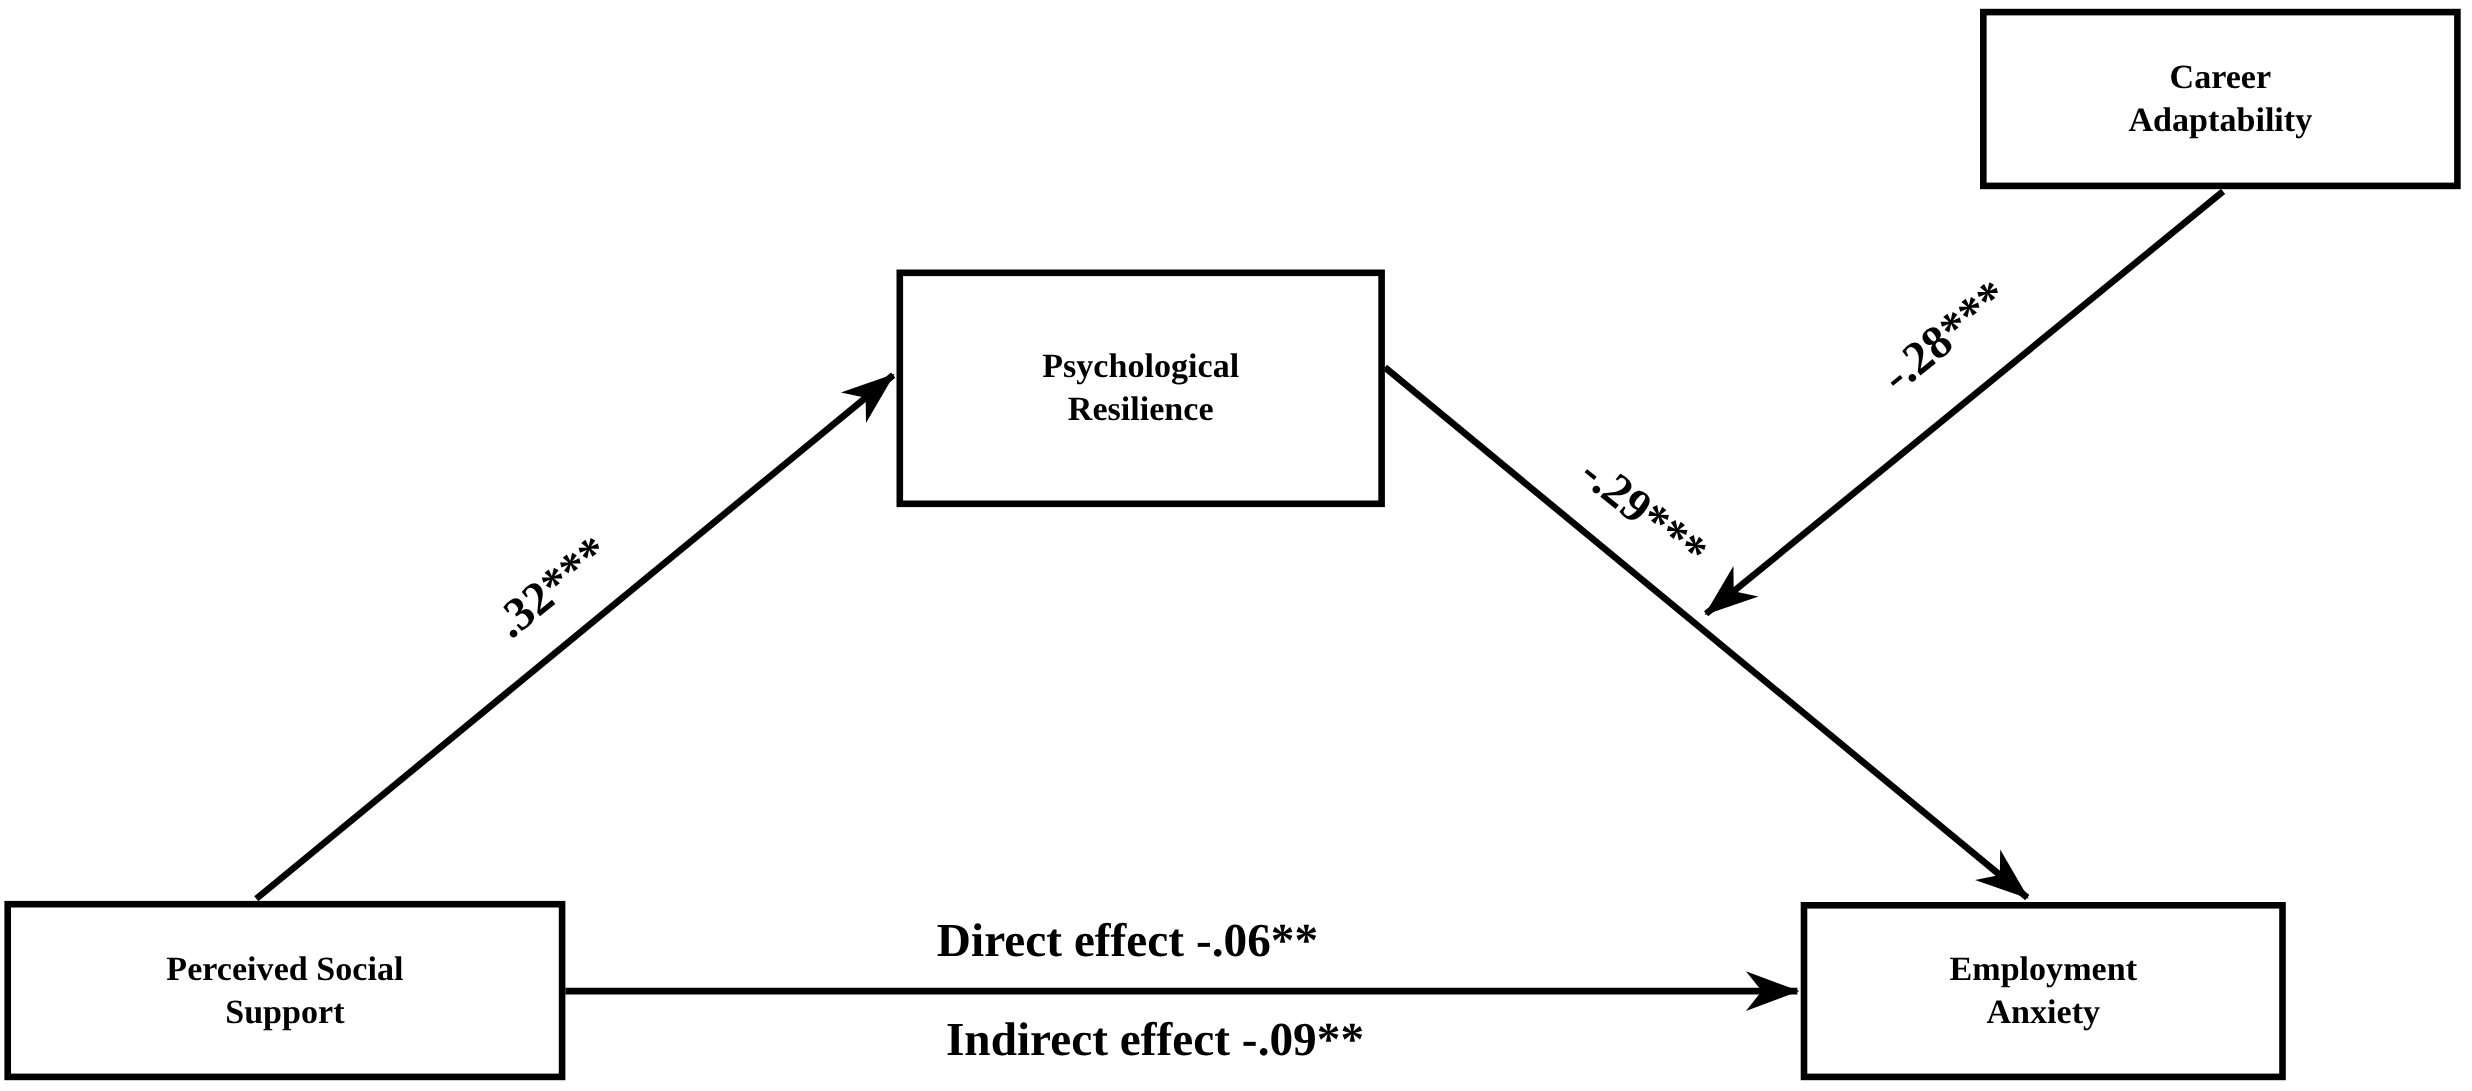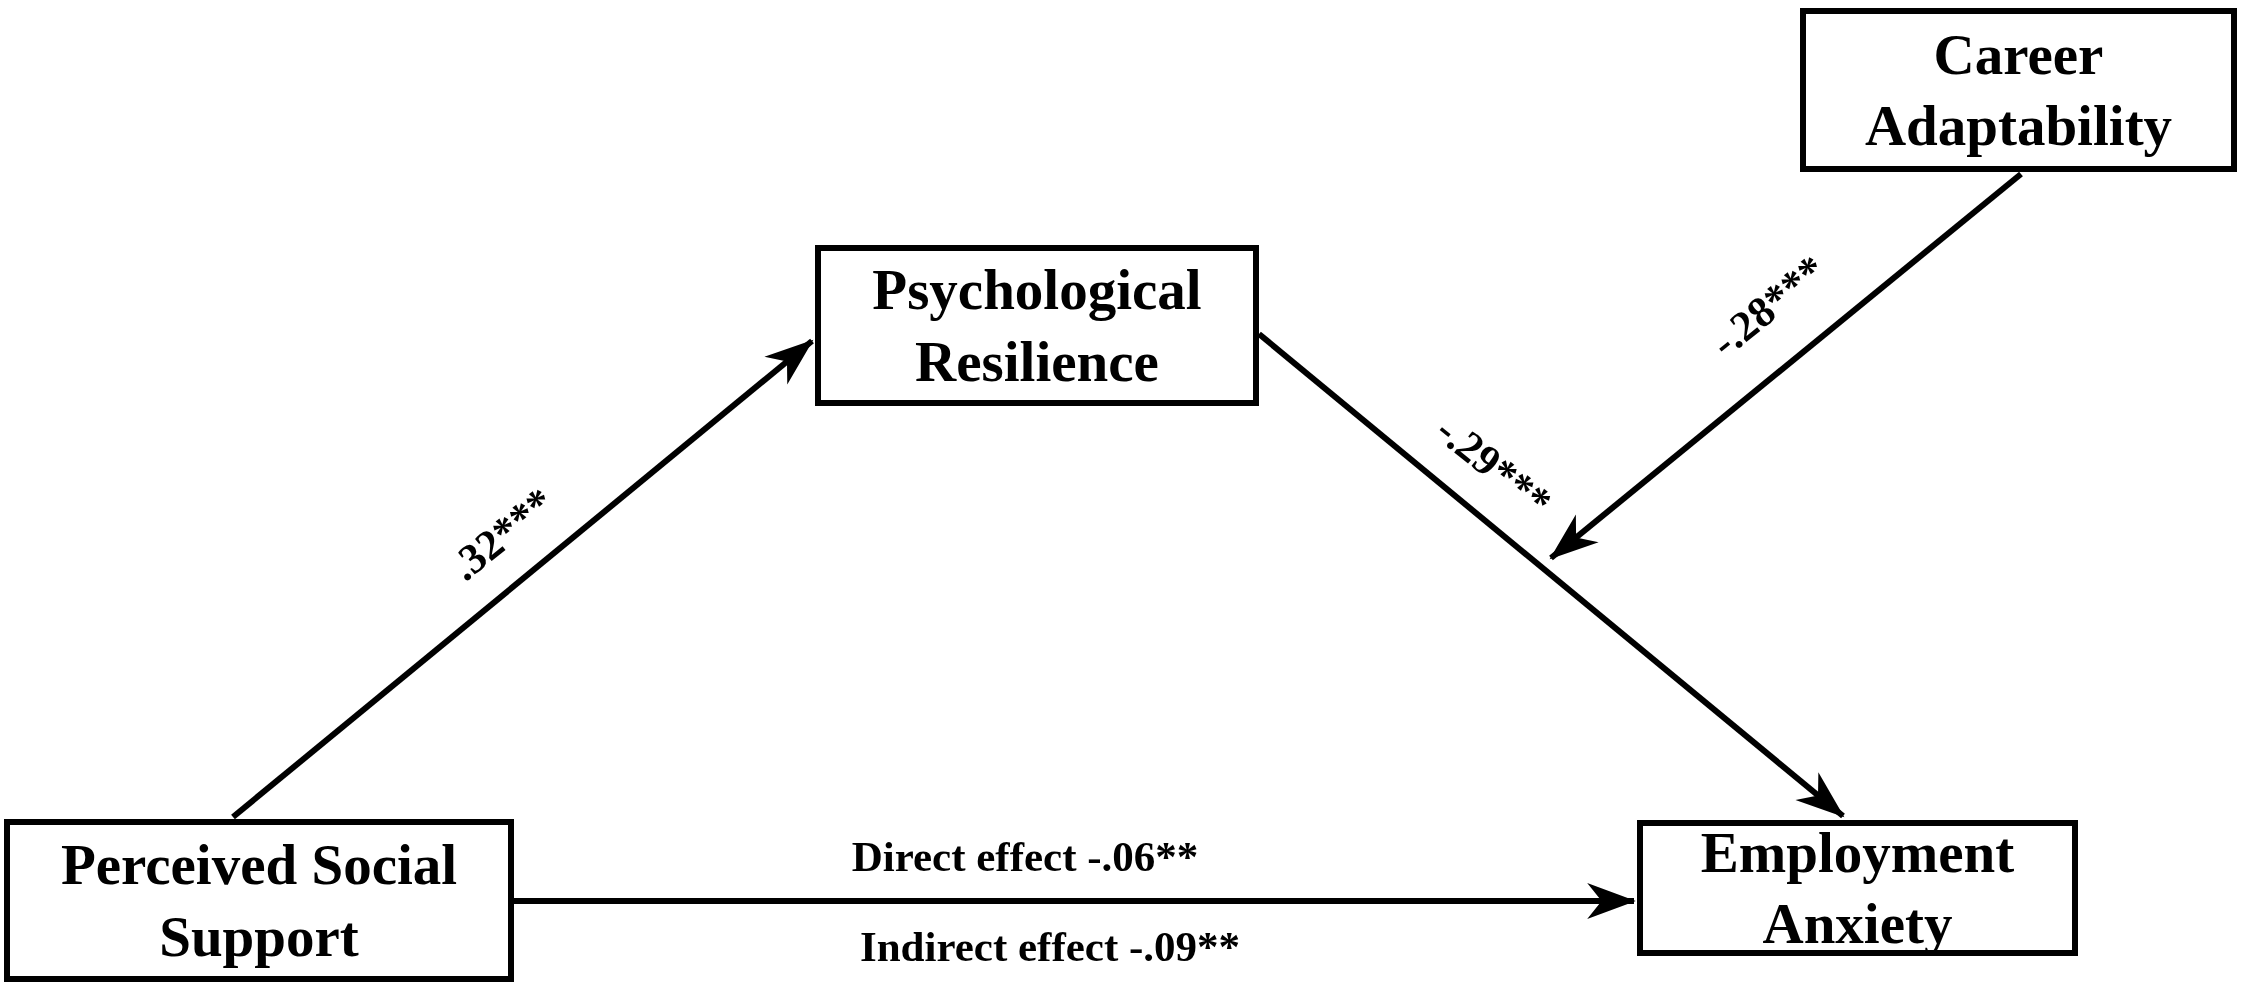--- a/index.html
+++ b/index.html
@@ -32,28 +32,28 @@
     box-sizing: border-box;
     border: 6px solid #000000;
     background: #ffffff;
     display: flex;
     align-items: center;
     justify-content: center;
     text-align: center;
   }
   .node span {
     font-weight: bold;
-    font-size: 57px;
+    font-size: 31px;
     line-height: 1.25;
     white-space: pre-line;
   }
   #node-ca  { left: 1800px; top: 8px;   width: 437px; height: 164px; }
-  #node-pr  { left: 815px;  top: 245px; width: 444px; height: 161px; }
+  #node-pr  { left: 815px;  top: 245px; width: 444px; height: 216px; }
   #node-pss { left: 4px;    top: 819px; width: 510px; height: 163px; }
-  #node-ea  { left: 1637px; top: 820px; width: 441px; height: 136px; }
+  #node-ea  { left: 1637px; top: 820px; width: 441px; height: 162px; }
 
   .plabel {
     position: absolute;
     font-weight: bold;
     font-size: 43px;
     white-space: nowrap;
     transform: translate(-50%, -50%);
   }
   #label-a       { left: 502px;  top: 534px; transform: translate(-50%,-50%) rotate(-39deg); }
   #label-b       { left: 1494px; top: 466px; transform: translate(-50%,-50%) rotate(39deg); }

